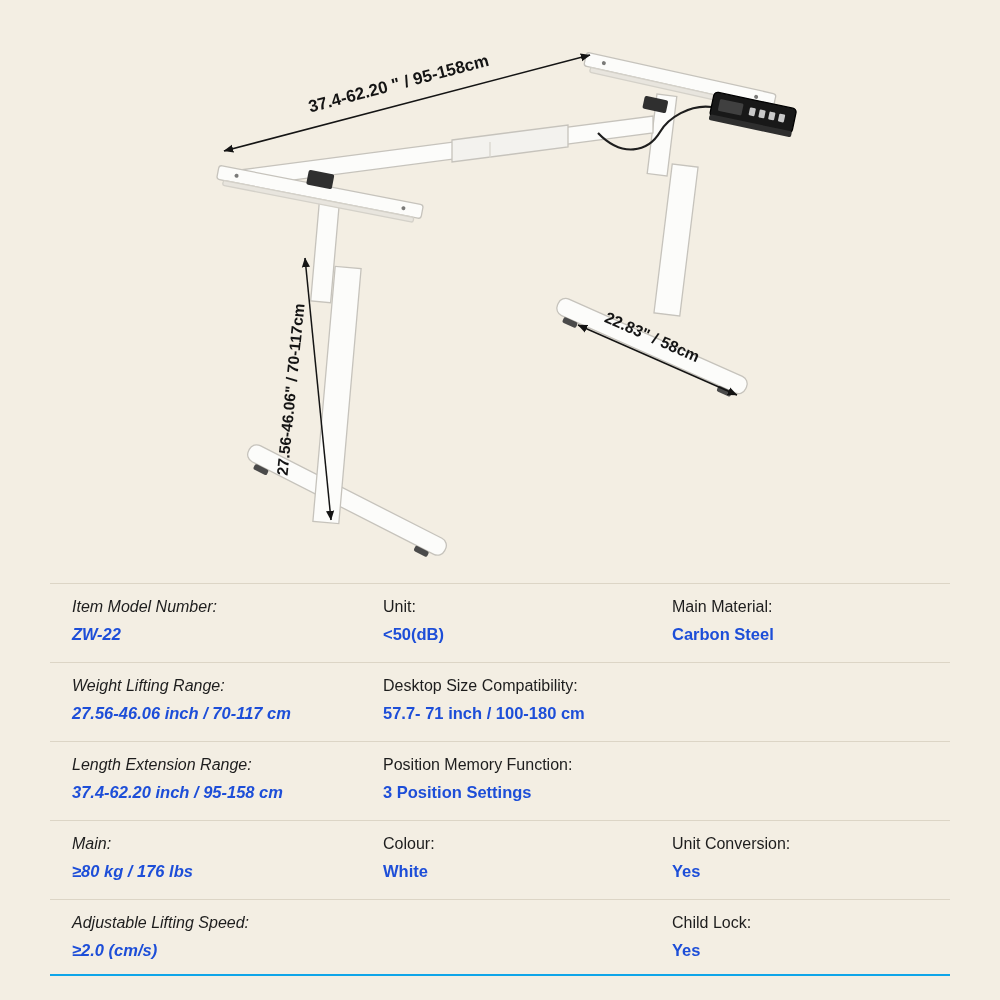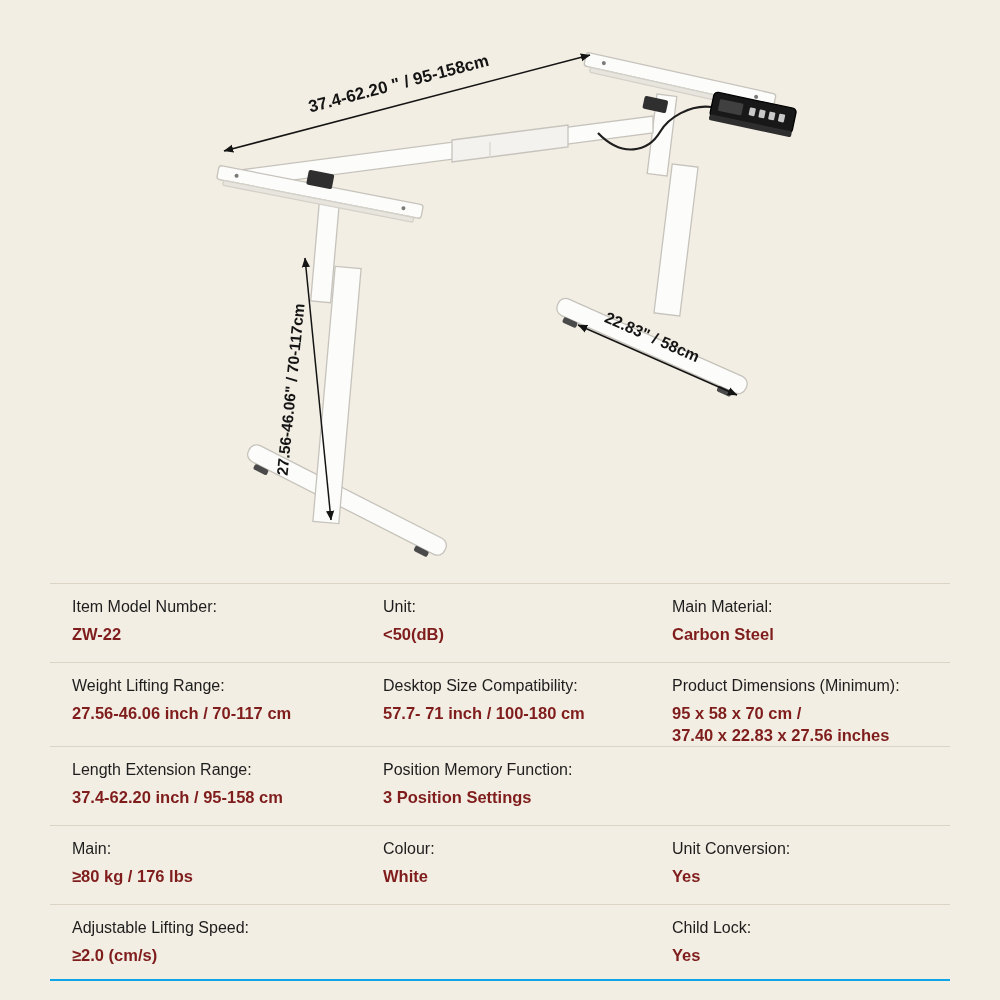--- a/index.html
+++ b/index.html
@@ -10,23 +10,23 @@
     color:#161616;
   }
   .diagram { position:absolute; top:0; left:0; width:1000px; height:583px; }
   .spec-table { position:absolute; left:50px; top:583px; width:900px; }
   .spec-row {
     display:grid; grid-template-columns:333px 289px 278px;
     border-top:1px solid #dcd5c6; box-sizing:border-box;
     padding-top:13px; min-height:79px;
   }
   .spec-row:last-child { min-height:77px; border-bottom:2px solid #0ea5e9; }
-  .spec-cell:first-child { padding-left:22px; }
+  .spec-cell:first-child { padding-left:22px;font-style:italic; }
   .spec-label { font-size:16px; line-height:20px; margin-bottom:6px; color:#1d1d1d; }
-  .spec-value { font-size:16.5px; line-height:22px; font-weight:700; color:#7f1d1d; white-space:pre-line; }
+  .spec-value { font-size:16.5px; line-height:22px; font-weight:700; color:#1d4ed8; white-space:pre-line; }
   svg text { font-family:"Liberation Sans", sans-serif; }
 </style>
 </head>
 <body>
 
 <div class="page">
 
   <div class="diagram">
     <svg width="1000" height="583" viewBox="0 0 1000 583">
       <defs>
@@ -139,25 +139,20 @@
 
     <div class="spec-row">
       <div class="spec-cell">
         <div class="spec-label">Weight Lifting Range:</div>
         <div class="spec-value">27.56-46.06 inch / 70-117 cm</div>
       </div>
       <div class="spec-cell">
         <div class="spec-label">Desktop Size Compatibility:</div>
         <div class="spec-value">57.7- 71 inch / 100-180 cm</div>
       </div>
-      <div class="spec-cell">
-        <div class="spec-label">Product Dimensions (Minimum):</div>
-        <div class="spec-value">95 x 58 x 70 cm /
-37.40 x 22.83 x 27.56 inches</div>
-      </div>
     </div>
 
     <div class="spec-row">
       <div class="spec-cell">
         <div class="spec-label">Length Extension Range:</div>
         <div class="spec-value">37.4-62.20 inch / 95-158 cm</div>
       </div>
       <div class="spec-cell">
         <div class="spec-label">Position Memory Function:</div>
         <div class="spec-value">3 Position Settings</div>

